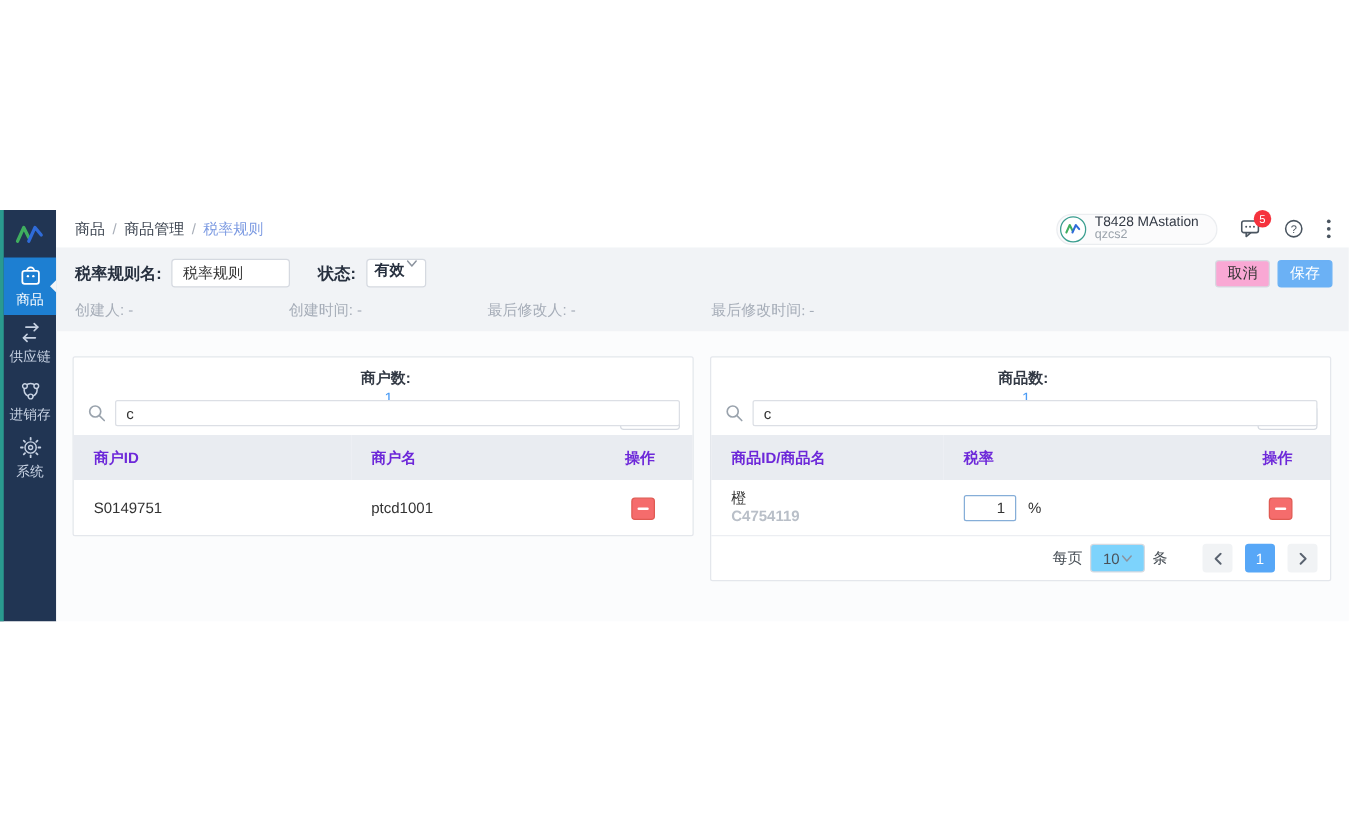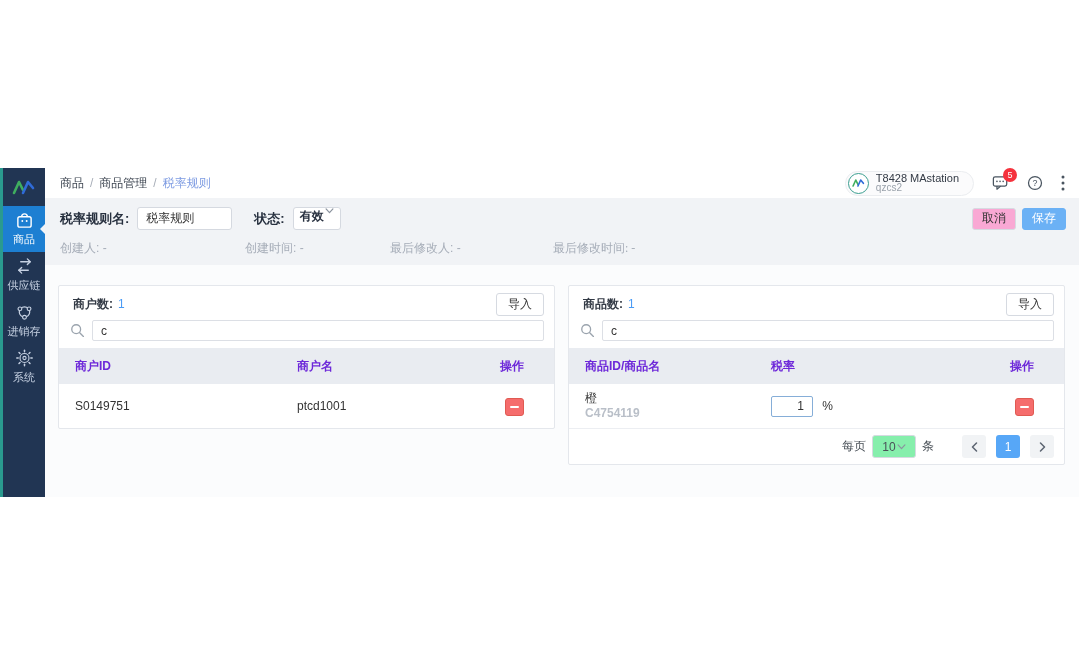--- a/index.html
+++ b/index.html
@@ -45,21 +45,21 @@
   .select-box .sel-val { font-size:12px; color:#27303f; font-weight:600; }
   .gap22 { width:22px; }
   .btn { height:22px; padding:0 9px; font-size:12px; border-radius:3px; cursor:pointer; display:flex; align-items:center; }
   .btn-plain { background:#f9a8d4; border:1px solid #d6dae1; color:#333; }
   .btn-primary { background:#6bb1f5; border:1px solid #6bb1f5; color:#fff; margin-left:6px;text-align:right; }
   .meta-item { position:absolute; top:42px; font-size:12px; color:#a6adb8; }
 
   
   .content { flex:1; padding:20px 14px 0 13px; display:flex; gap:13px; align-items:flex-start; }
   .panel { background:#ffffff; border:1px solid #e4e7ec; border-radius:2px; width:497px; }
-  .panel-head { height:28px; display:flex; align-items:center; padding:8px 10px 0 14px; }
+  .panel-head { height:28px; display:flex; align-items:center; padding:8px 10px 0 14px;flex-direction:column; }
   .p-title { font-size:12px; font-weight:600; color:#333a45; }
   .p-count { font-size:12px; color:#4a9bf5; margin-left:5px; }
   .import-btn { margin-left:auto; height:23px; padding:0 11px; background:#fff; border:1px solid #d6dae1;
     border-radius:3px; font-size:12px; color:#333; cursor:pointer; }
   .search-row { display:flex; align-items:center; gap:7px; padding:6px 10px 7px 11px; }
   .search-input { flex:1; height:21px; border:1px solid #dcdfe5; border-radius:2px; font-size:12px; color:#333;
     padding:0 8px; font-family:"Liberation Sans",sans-serif; }
   table { width:100%; border-collapse:collapse; font-size:12px; }
   thead th { background:#e9ecf1; height:36px; text-align:left; padding-left:16px; color:#6d28d9; font-weight:600; }
   thead th.col-op, tbody td.col-op { text-align:right; padding-right:30px; padding-left:0; }
@@ -67,21 +67,21 @@
   .cell-two .l1 { display:block; font-size:12px; color:#333; line-height:15px; }
   .cell-two .l2 { display:block; font-size:12px; color:#b9bfc8; line-height:15px;font-weight:bold; }
   .tax-input { width:42px; height:21px; border:1px solid #86aed8; border-radius:2px; text-align:right;
     padding-right:8px; font-size:12px; color:#333; font-family:"Liberation Sans",sans-serif; }
   .unit { margin-left:6px; color:#333; }
   .minus-btn { width:19px; height:18px; background:#f56c6c; border:1px solid #e05a52; border-radius:3px;
     display:inline-flex; align-items:center; justify-content:center; cursor:pointer; }
   .minus-bar { width:9px; height:2px; background:#fff; border-radius:1px; }
   .panel-foot { border-top:1px solid #eceef2; height:36px; display:flex; align-items:center; justify-content:flex-end;
     padding-right:10px; gap:6px; font-size:12px; color:#4a5158; }
-  .pp-select { width:44px; height:23px; border:1px solid #d6dae1; border-radius:3px; background:#86efac;
+  .pp-select { width:44px; height:23px; border:1px solid #d6dae1; border-radius:3px; background:#7dd3fc;
     display:flex; align-items:center; justify-content:center; gap:1px; cursor:pointer; }
   .pg-btn { width:24px; height:23px; background:#f1f3f5; border:none; border-radius:3px; display:flex;
     align-items:center; justify-content:center; cursor:pointer; margin-left:4px; }
   .pg-active { width:24px; height:23px; background:#57a7f7; color:#fff; border-radius:3px; display:flex;
     align-items:center; justify-content:center; margin-left:4px; cursor:pointer; font-size:12px; }
 </style>
 </head>
 <body>
 
 <div class="app">
@@ -206,27 +206,27 @@
           </svg>
         </div>
         <div style="margin-left:auto; display:flex;">
           <button class="btn btn-plain">取消</button>
           <button class="btn btn-primary">保存</button>
         </div>
       </div>
       <div class="meta-item" style="left:15px;">
         <span>创建人:</span> <span>-</span>
       </div>
-      <div class="meta-item" style="left:200px;">
+      <div class="meta-item" style="left:186px;">
         <span>创建时间:</span> <span>-</span>
       </div>
       <div class="meta-item" style="left:345px;">
         <span>最后修改人:</span> <span>-</span>
       </div>
-      <div class="meta-item" style="left:508px;font-family:Liberation Serif, serif;">
+      <div class="meta-item" style="left:524px;font-family:Liberation Serif, serif;">
         <span>最后修改时间:</span> <span>-</span>
       </div>
     </div>
 
     <div class="content">
 
       <div class="panel">
         <div class="panel-head">
           <span class="p-title">商户数:</span>
           <span class="p-count">1</span>

